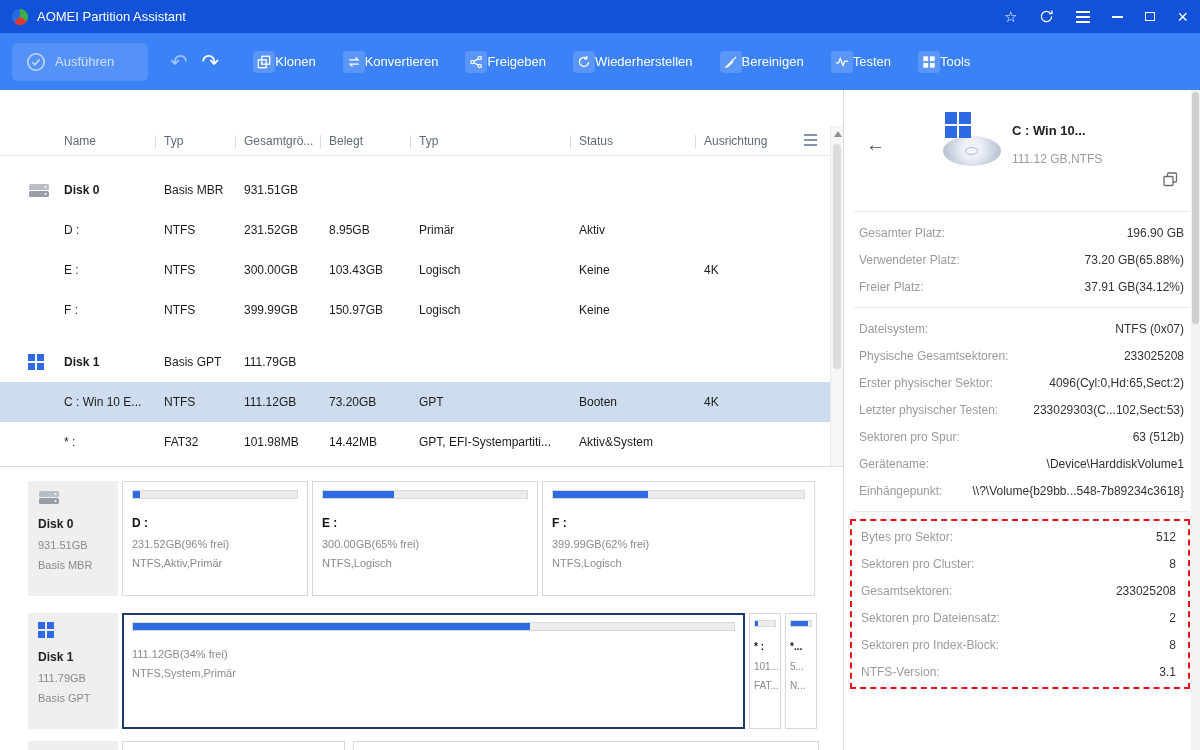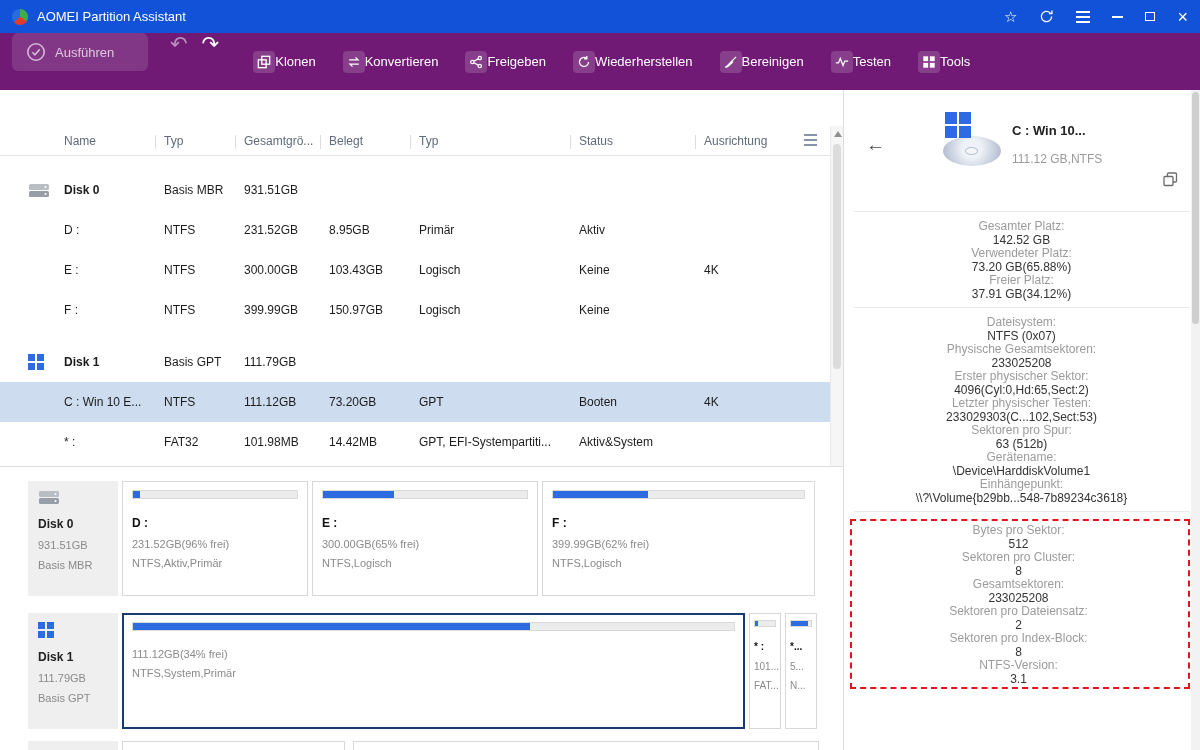--- a/index.html
+++ b/index.html
@@ -12,21 +12,21 @@
   .win-title { color:#fff; font-size:13px; }
   .tb-right { margin-left:auto; display:flex; align-items:center; gap:22px; }
   .tb-ic { color:#fff; font-size:15px; line-height:1; cursor:default; display:flex; align-items:center; }
   .bars { display:flex; flex-direction:column; gap:3px; }
   .bars span { display:block; width:14px; height:2px; background:#fff; }
   .min-glyph { display:block; width:11px; height:2px; background:#fff; }
   .max-glyph { display:block; width:10px; height:9px; border:1.5px solid #fff; }
   .close-glyph { font-size:18px; color:#fff; }
 
   
-  .toolbar { position:absolute; top:33px; left:0; right:0; height:57px; background:#701a75; display:flex; padding:0 12px; }
+  .toolbar { position:absolute; top:33px; left:0; right:0; height:57px; background:#3b82f6; display:flex; align-items:center; padding:0 12px; }
   .exec-btn { display:flex; align-items:center; gap:9px; width:136px; height:38px; border:none; border-radius:6px; background:rgba(255,255,255,0.13); color:rgba(255,255,255,0.72); font-size:13px; padding:0 14px; font-family:inherit; }
   .undo, .redo { font-size:21px; line-height:1; margin-left:22px; }
   .undo { color:rgba(255,255,255,0.5); }
   .redo { color:#ffffff; margin-left:14px; }
   .tool-btns { display:flex; align-items:center; margin-left:34px; gap:27px; }
   .tool-btn { display:flex; align-items:center; background:transparent; border:none; color:#fff; font-size:13px; font-family:inherit; }
   .tool-ic { width:22px; height:22px; border-radius:4px; background:rgba(255,255,255,0.16); display:flex; align-items:center; justify-content:center; }
 
   
   .table-pane { position:absolute; top:90px; left:0; width:843px; height:376px; background:#fff;margin-top:36px; }
@@ -78,21 +78,21 @@
   .back { position:absolute; left:22px; top:44px; font-size:19px; color:#444; }
   .disk-visual { position:absolute; left:97px; top:22px; width:62px; height:58px; }
   .platter { position:absolute; left:2px; top:24px; width:58px; height:30px; border-radius:50%; background:radial-gradient(circle at 50% 42%, #eef1f7 0 28%, #c9d1df 65%, #a8b2c6 100%); }
   .platter-hole { position:absolute; left:24px; top:35px; width:13px; height:8px; border-radius:50%; background:#f4f6fa; border:1px solid #b7c0d0; }
   .win-grid { position:absolute; left:4px; top:0; width:27px; height:27px; display:grid; grid-template-columns:12px 12px; grid-template-rows:12px 12px; gap:2px; }
   .win-grid span { background:#2d6ae3; display:block; }
   .d-title { position:absolute; left:168px; top:33px; font-size:13px; font-weight:bold; color:#222; }
   .d-sub { position:absolute; left:168px; top:62px; font-size:12px; color:#9a9a9a; }
   .copy-ic { position:absolute; right:22px; top:82px; }
   .d-sep { height:1px; background:#eaeaea; margin:7px 10px; }
-  .d-row { height:27px; display:flex; align-items:center; justify-content:space-between; padding:0 16px 0 15px;flex-direction:column; }
+  .d-row { height:27px; display:flex; align-items:center; justify-content:space-between; padding:0 16px 0 15px; }
   .d-label { font-size:12px; color:#9b9b9b; white-space:nowrap; }
   .d-val { font-size:12px; color:#333; white-space:nowrap; }
   .red-box { border:2px dashed #e8101c; margin:6px 10px 0 6px; padding:2px 0; }
   .red-box .d-row { padding:0 12px 0 9px; }
   .d-scroll { position:absolute; right:0; top:0; width:9px; height:660px; background:#f2f2f2; }
   .d-scroll .thumb { position:absolute; left:1px; right:1px; top:2px; height:232px; background:#cfcfcf; border-radius:4px; }
 
   svg { display:block; }
 </style>
 </head>
@@ -443,21 +443,21 @@
         <svg width="15" height="15" viewBox="0 0 15 15" fill="none" stroke="#6b6b6b" stroke-width="1.3">
             <rect x="4.5" y="1" width="9" height="9" rx="1"></rect>
             <rect x="1" y="4.5" width="9" height="9" rx="1" fill="#fff"></rect>
           </svg>
       </span>
     </div>
     <div class="d-sep"></div>
     <div>
       <div class="d-row">
           <span class="d-label">Gesamter Platz:</span>
-          <span class="d-val">142.52 GB</span>
+          <span class="d-val">196.90 GB</span>
         </div>
       <div class="d-row">
           <span class="d-label">Verwendeter Platz:</span>
           <span class="d-val">73.20 GB(65.88%)</span>
         </div>
       <div class="d-row">
           <span class="d-label">Freier Platz:</span>
           <span class="d-val">37.91 GB(34.12%)</span>
         </div>
     </div>

